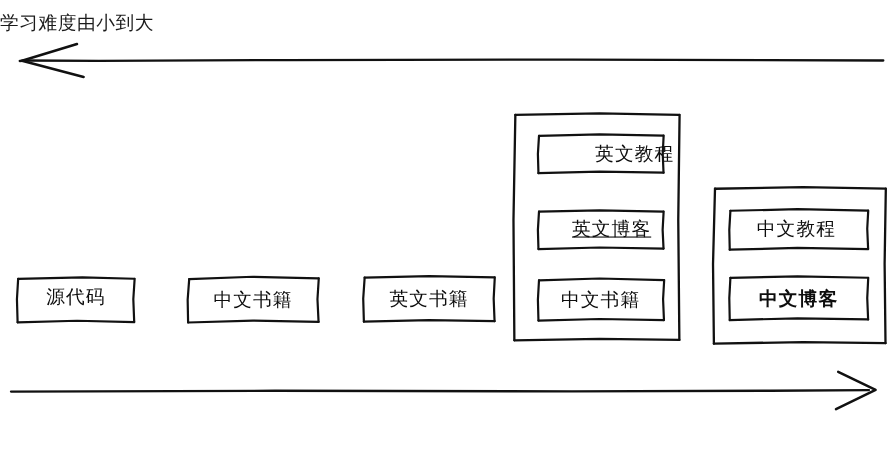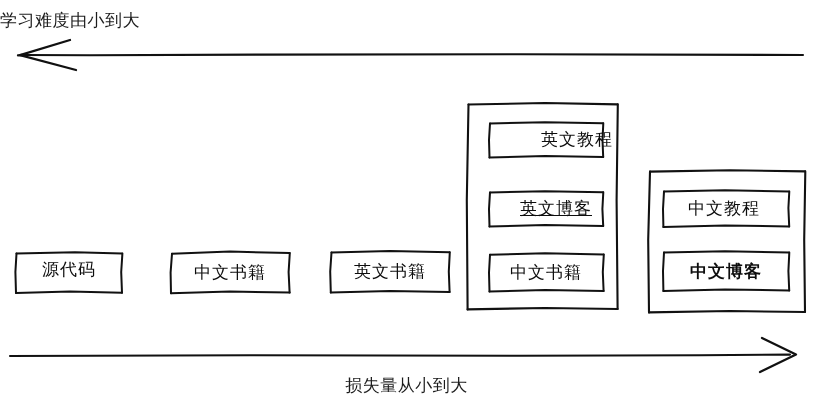--- a/index.html
+++ b/index.html
@@ -147,21 +147,20 @@
         <path d="M 789.3 252.5 L 788.4 271 L 789.2 290.4"></path>
         <path d="M 789.2 290.4 L 725 289.4 L 663.4 291"></path>
         <path d="M 663.4 291 L 663 271 L 664 252.6"></path>
       </g>
 
     </g>
   </svg>
 
   <div class="axis-label" id="top-axis-label">学习难度由小到大</div>
 
-  <div class="axis-label" id="bottom-axis-label">损失量从小到大</div>
 
   <div class="node" style="left:15px; top:252px; width:108px; height:35px;">源代码</div>
 
   <div class="node" style="left:170px; top:252px; width:120px; height:41px;">中文书籍</div>
 
   <div class="node" style="left:330px; top:251px; width:120px; height:41px;">英文书籍</div>
 
   <div class="node" style="left:489px; top:122px; width:114px; height:35px;padding-left:31px;">英文教程</div>
 
   <div class="node" style="left:489px; top:191px; width:134px; height:35px;text-decoration:underline;">英文博客</div>

